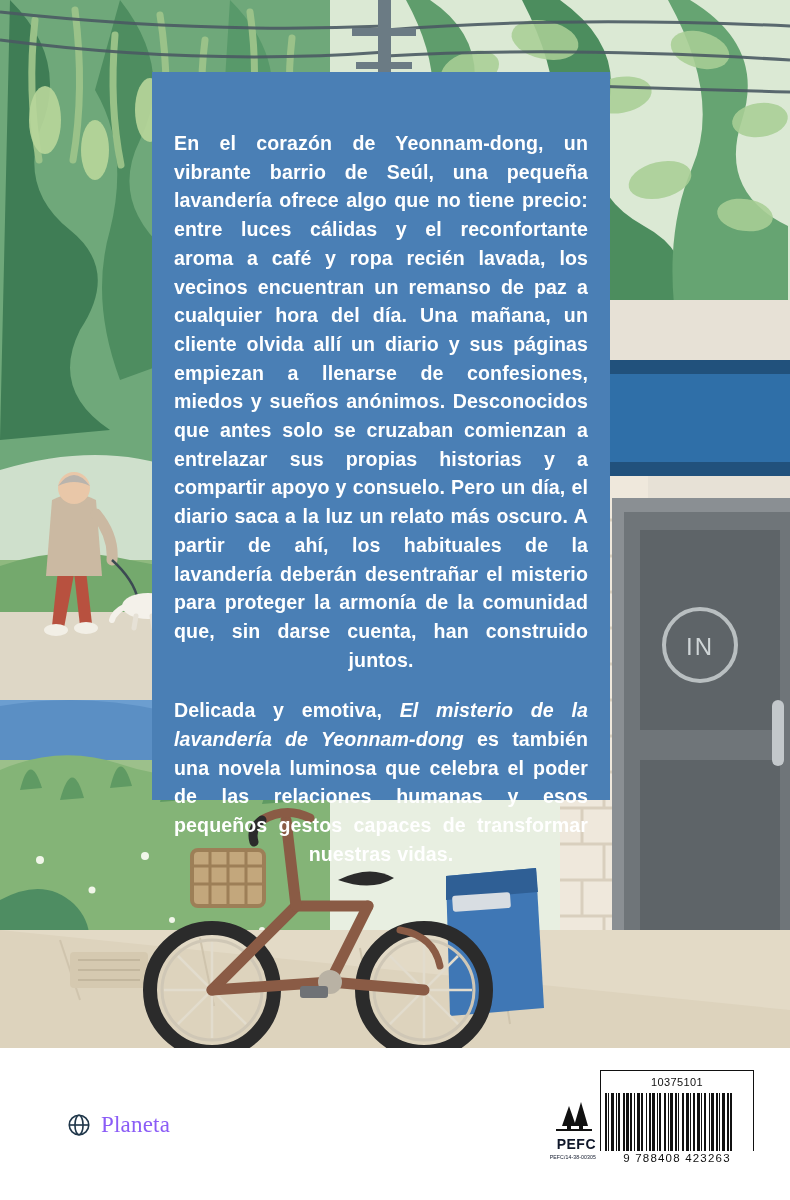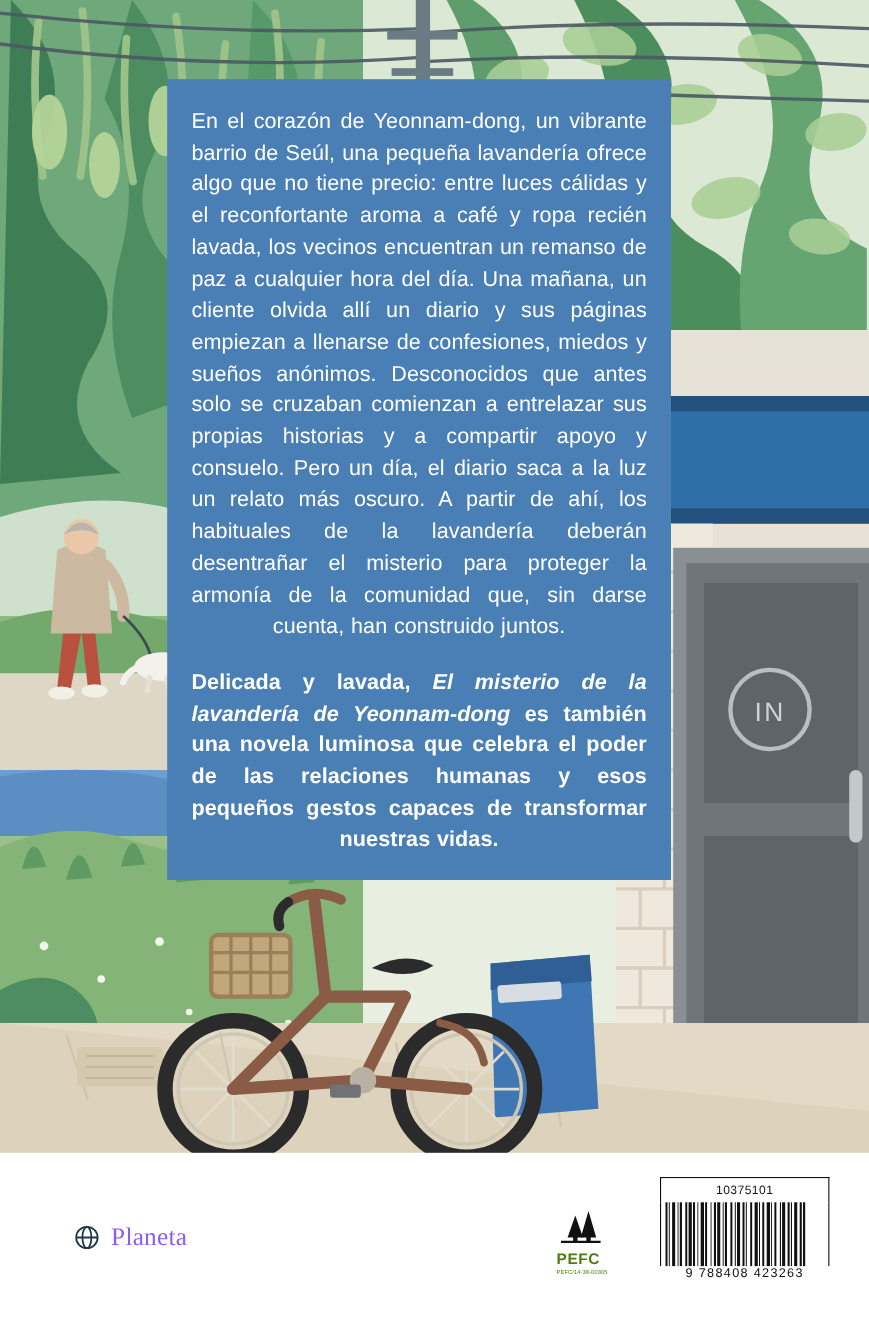--- a/index.html
+++ b/index.html
@@ -37,21 +37,22 @@
   .blurb p {
     margin: 0;
     text-align: justify;
     text-align-last: center;
     font-size: 19.6px;
     line-height: 1.465;
     letter-spacing: 0.1px;
     word-spacing: 0.5px;
   }
   .blurb .synopsis {
-    font-weight: 400;
+    font-weight: 700;
+    margin-top: 33px;
   }
   .blurb .tagline {
     margin-top: 22px;
     font-weight: 700;
     text-align: justify;
     text-align-last: center;
     font-size: 19.6px;
     line-height: 1.465;
   }
   .blurb .tagline .ital { font-style: italic; }
@@ -77,25 +78,25 @@
   .publisher .logo-text {
     font-size: 23px;
     color: #8b5cf6;
     letter-spacing: 0.2px;
     font-family: "Liberation Serif", serif;
   }
 
   
   .pefc {
     position: absolute;
-    left: 506px;
+    left: 534px;
     bottom: 40px;
     width: 62px;
-    text-align: left;
-    color: #4d7c0f;
+    text-align: right;
+    color: #0f172a;
   }
   .pefc .tree-box {
     width: 44px;
     height: 36px;
     margin: 0 auto;
   }
   .pefc .pefc-word {
     font-size: 14px;
     font-weight: 700;
     letter-spacing: 0.5px;
@@ -358,21 +359,21 @@
           <path d="M400,930 q34,6 40,36" stroke="#8a5b45" stroke-width="7" fill="none" stroke-linecap="round"></path>
         </g>
 
         <path d="M0,1090 q30,-24 60,-6 q24,16 6,40 q-28,34 -66,20 Z" fill="#5f9a63" opacity="0"></path>
       </g>
     </svg>
   </div>
 
   <div class="blurb">
     <p class="synopsis">En el corazón de Yeonnam-dong, un vibrante barrio de Seúl, una pequeña lavandería ofrece algo que no tiene precio: entre luces cálidas y el reconfortante aroma a café y ropa recién lavada, los vecinos encuentran un remanso de paz a cualquier hora del día. Una mañana, un cliente olvida allí un diario y sus páginas empiezan a llenarse de confesiones, miedos y sueños anónimos. Desconocidos que antes solo se cruzaban comienzan a entrelazar sus propias historias y a compartir apoyo y consuelo. Pero un día, el diario saca a la luz un relato más oscuro. A partir de ahí, los habituales de la lavandería deberán desentrañar el misterio para proteger la armonía de la comunidad que, sin darse cuenta, han construido juntos.</p>
-    <p class="tagline"><span>Delicada y lavada, </span><span class="ital">El misterio de la lavandería de Yeonnam-dong</span><span> es también una novela luminosa que celebra el poder de las relaciones humanas y esos pequeños gestos capaces de transformar nuestras vidas.</span></p>
+    <p class="tagline"><span>Delicada y emotiva, </span><span class="ital">El misterio de la lavandería de Yeonnam-dong</span><span> es también una novela luminosa que celebra el poder de las relaciones humanas y esos pequeños gestos capaces de transformar nuestras vidas.</span></p>
   </div>
 
   <div class="footer">
 
     <div class="publisher">
       <svg class="logo-mark" viewBox="0 0 32 32">
         <circle cx="16" cy="16" r="12" fill="none" stroke="#20374a" stroke-width="2"></circle>
         <ellipse cx="16" cy="16" rx="5" ry="12" fill="none" stroke="#20374a" stroke-width="2"></ellipse>
         <path d="M4 16 H28" stroke="#20374a" stroke-width="2"></path>
       </svg>

